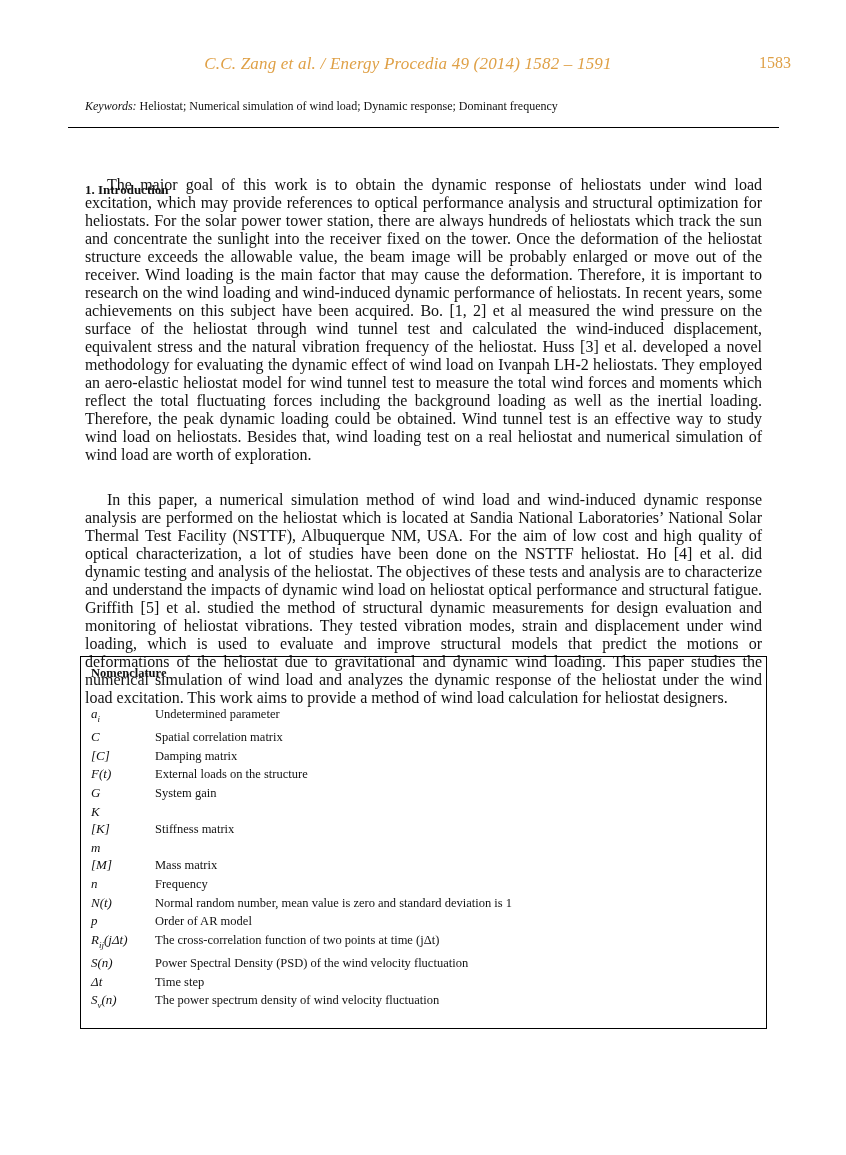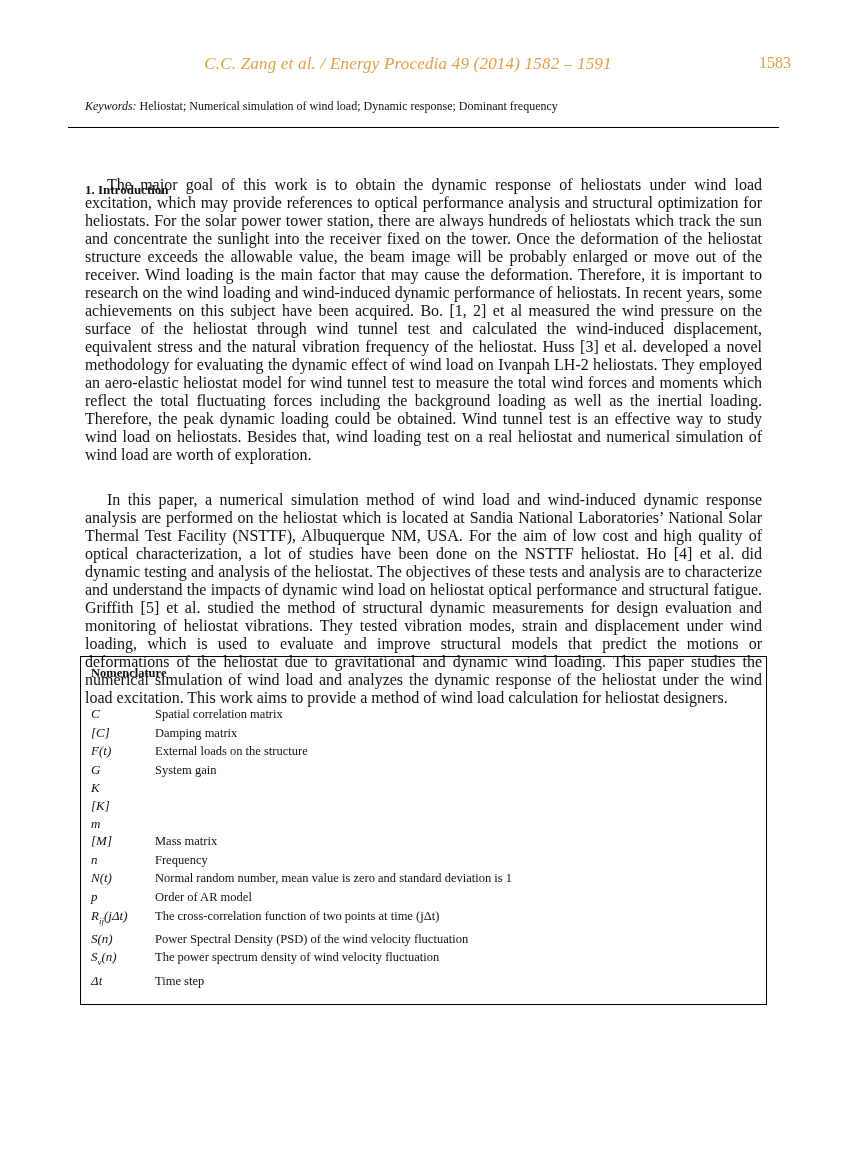--- a/index.html
+++ b/index.html
@@ -119,40 +119,45 @@
 
   <div class="body-copy">
     <p>The major goal of this work is to obtain the dynamic response of heliostats under wind load excitation, which may provide references to optical performance analysis and structural optimization for heliostats. For the solar power tower station, there are always hundreds of heliostats which track the sun and concentrate the sunlight into the receiver fixed on the tower. Once the deformation of the heliostat structure exceeds the allowable value, the beam image will be probably enlarged or move out of the receiver. Wind loading is the main factor that may cause the deformation. Therefore, it is important to research on the wind loading and wind-induced dynamic performance of heliostats. In recent years, some achievements on this subject have been acquired. Bo. [1, 2] et al measured the wind pressure on the surface of the heliostat through wind tunnel test and calculated the wind-induced displacement, equivalent stress and the natural vibration frequency of the heliostat. Huss [3] et al. developed a novel methodology for evaluating the dynamic effect of wind load on Ivanpah LH-2 heliostats. They employed an aero-elastic heliostat model for wind tunnel test to measure the total wind forces and moments which reflect the total fluctuating forces including the background loading as well as the inertial loading. Therefore, the peak dynamic loading could be obtained. Wind tunnel test is an effective way to study wind load on heliostats. Besides that, wind loading test on a real heliostat and numerical simulation of wind load are worth of exploration.</p>
     <p>In this paper, a numerical simulation method of wind load and wind-induced dynamic response analysis are performed on the heliostat which is located at Sandia National Laboratories’ National Solar Thermal Test Facility (NSTTF), Albuquerque NM, USA. For the aim of low cost and high quality of optical characterization, a lot of studies have been done on the NSTTF heliostat. Ho [4] et al. did dynamic testing and analysis of the heliostat. The objectives of these tests and analysis are to characterize and understand the impacts of dynamic wind load on heliostat optical performance and structural fatigue. Griffith [5] et al. studied the method of structural dynamic measurements for design evaluation and monitoring of heliostat vibrations. They tested vibration modes, strain and displacement under wind loading, which is used to evaluate and improve structural models that predict the motions or deformations of the heliostat due to gravitational and dynamic wind loading.  This paper studies the numerical simulation of wind load and analyzes the dynamic response of the heliostat under the wind load excitation. This work aims to provide a method of wind load calculation for heliostat designers.</p>
   </div>
 
   <div class="nomenclature-box">
     <div class="nomenclature-title">Nomenclature</div>
     <div>
         <div class="nom-row">
+          <span class="nom-sym"><i>a</i><sub><i>i</i></sub></span>
+          <span class="nom-def">Undetermined parameter</span>
+        </div>
+        <div class="nom-row">
           <span class="nom-sym"><i>C</i></span>
           <span class="nom-def">Spatial correlation matrix</span>
         </div>
         <div class="nom-row">
           <span class="nom-sym"><i>[C]</i></span>
           <span class="nom-def">Damping matrix</span>
         </div>
         <div class="nom-row">
           <span class="nom-sym"><i>F(t)</i></span>
           <span class="nom-def">External loads on the structure</span>
         </div>
         <div class="nom-row">
           <span class="nom-sym"><i>G</i></span>
           <span class="nom-def">System gain</span>
         </div>
         <div class="nom-row">
           <span class="nom-sym"><i>K</i></span>
         </div>
         <div class="nom-row">
           <span class="nom-sym"><i>[K]</i></span>
+          <span class="nom-def">Stiffness matrix</span>
         </div>
         <div class="nom-row">
           <span class="nom-sym"><i>m</i></span>
         </div>
         <div class="nom-row">
           <span class="nom-sym"><i>[M]</i></span>
           <span class="nom-def">Mass matrix</span>
         </div>
         <div class="nom-row">
           <span class="nom-sym"><i>n</i></span>
@@ -168,23 +173,23 @@
         </div>
         <div class="nom-row">
           <span class="nom-sym"><i>R</i><sub><i>ij</i></sub><i>(jΔt)</i></span>
           <span class="nom-def">The cross-correlation function of two points at time (jΔt)</span>
         </div>
         <div class="nom-row">
           <span class="nom-sym"><i>S(n)</i></span>
           <span class="nom-def">Power Spectral Density (PSD) of the wind velocity fluctuation</span>
         </div>
         <div class="nom-row">
+          <span class="nom-sym"><i>Δt</i></span>
+          <span class="nom-def">Time step</span>
+        </div>
+        <div class="nom-row">
           <span class="nom-sym"><i>S</i><sub><i>v</i></sub><i>(n)</i></span>
           <span class="nom-def">The power spectrum density of wind velocity fluctuation</span>
-        </div>
-        <div class="nom-row">
-          <span class="nom-sym"><i>Δt</i></span>
-          <span class="nom-def">Time step</span>
         </div>
       </div>
   </div>
 
 </div>
 
 </body></html>

